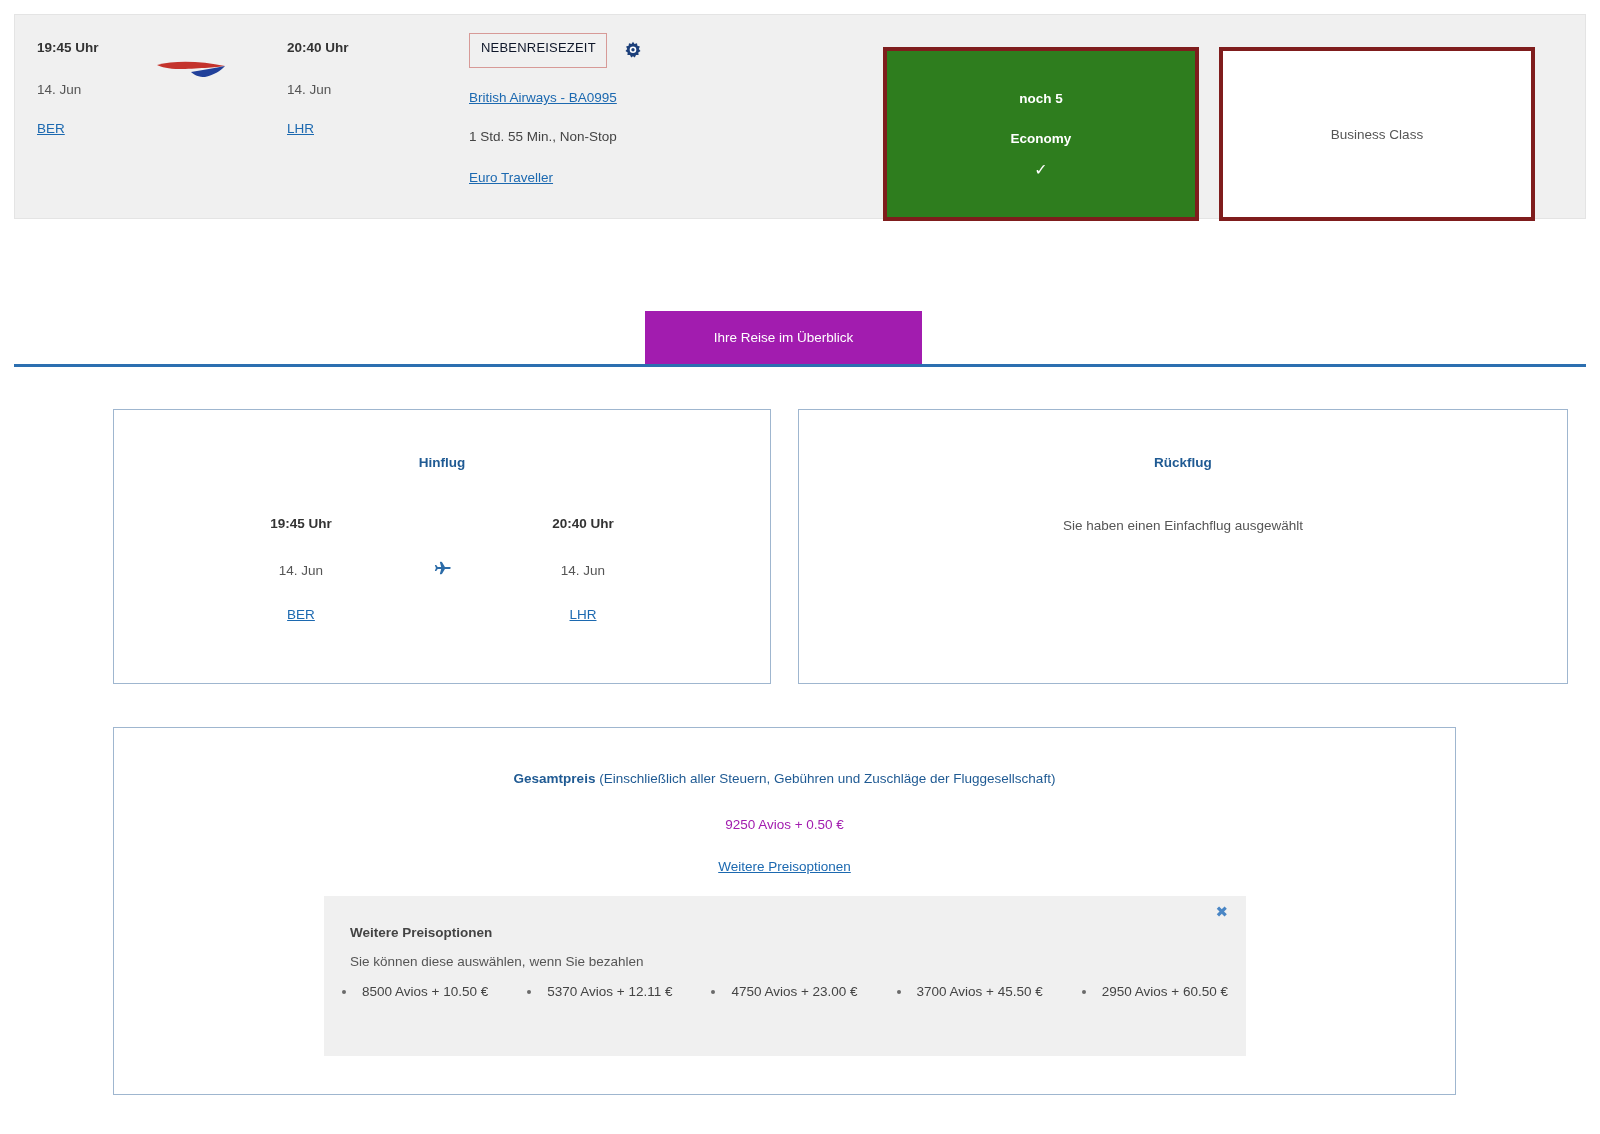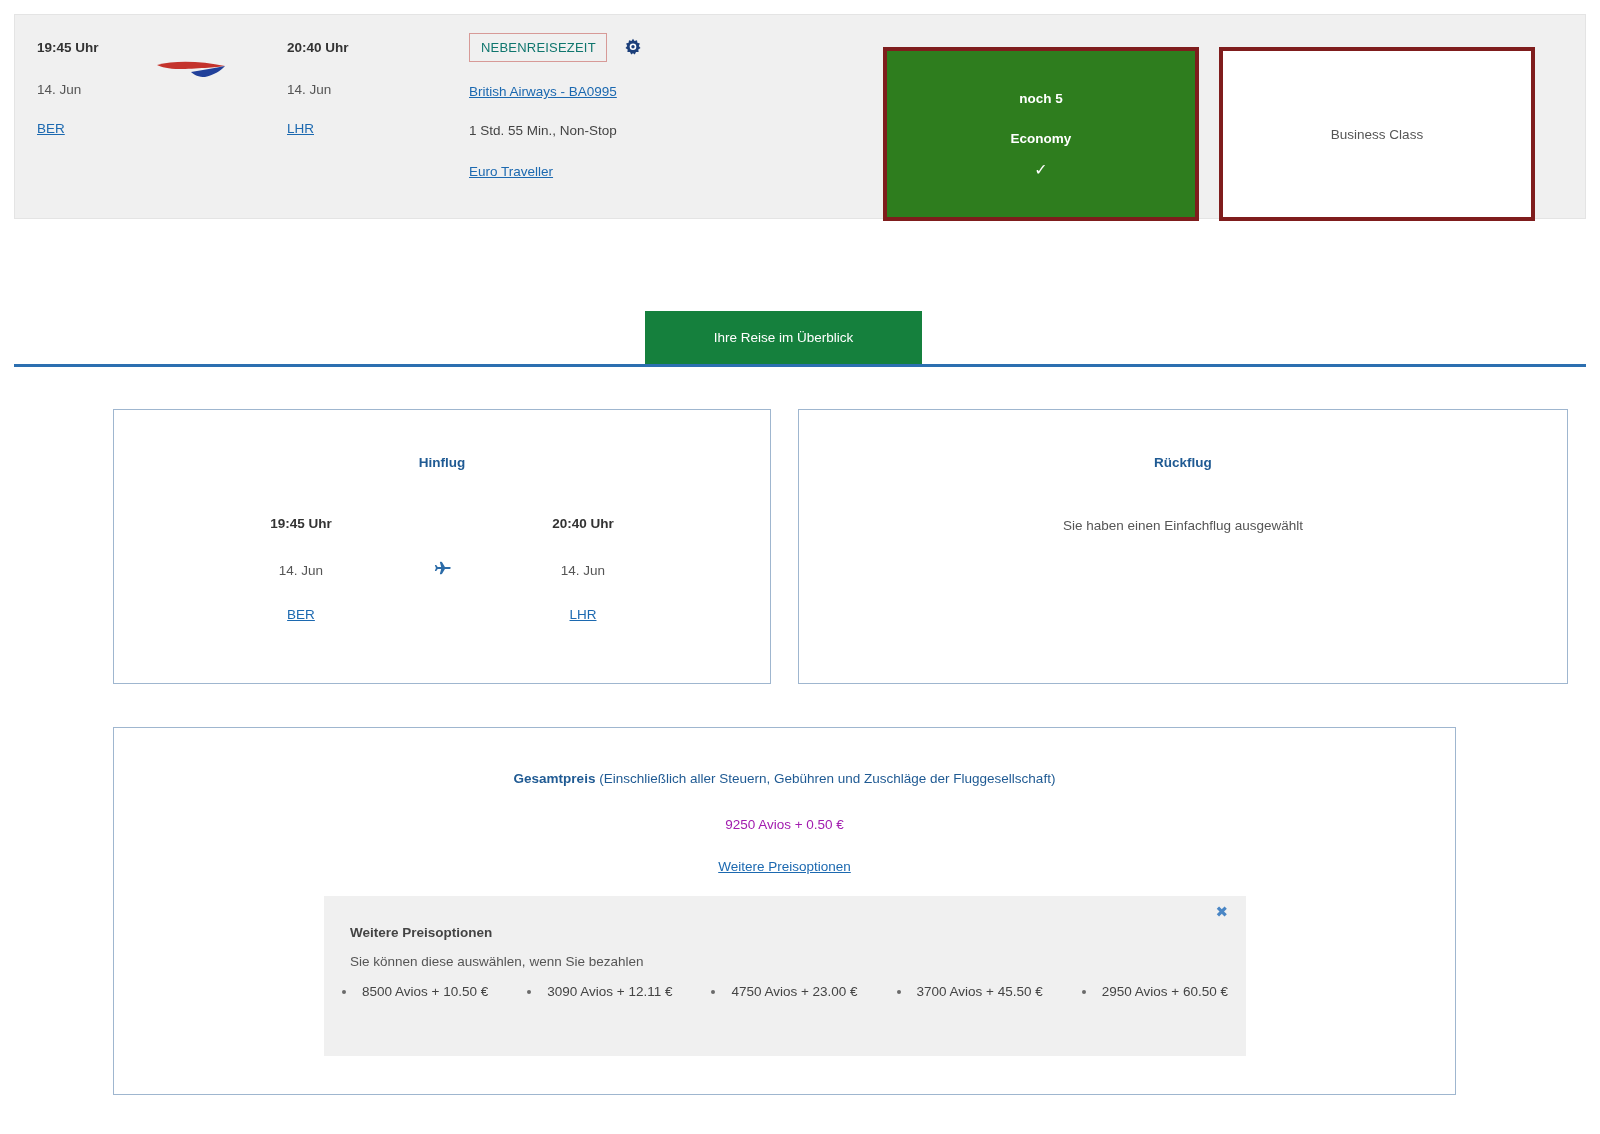--- a/index.html
+++ b/index.html
@@ -57,24 +57,24 @@
     top: 38px;
     width: 78px;
     height: 30px;
   }
 
   
   .badge-row { display: flex; align-items: center; gap: 16px; }
   .nebenreisezeit {
     display: inline-block;
     border: 1px solid #d79a97;
-    color: #0f766e;
+    color: #0f172a;
     font-size: 13px;
     letter-spacing: 0.2px;
-    padding: 6px 10px 6px 11px;
+    padding: 6px 10px 12px 11px;
     background: transparent;
     cursor: pointer;
   }
   .gear-icon { width: 20px; height: 20px; display: block; cursor: pointer; }
 
   .flightnum-link {
     display: block;
     margin-top: 22px;
     font-size: 13.5px;
     color: #1c69b0;
@@ -140,21 +140,21 @@
     color: #555555;
   }
 
   
   .tab-button {
     position: absolute;
     left: 645px;
     top: 311px;
     width: 277px;
     height: 53px;
-    background: #15803d;
+    background: #a21caf;
     color: #ffffff;
     font-size: 13.5px;
     display: flex;
     align-items: center;
     justify-content: center;
     cursor: pointer;
     border: none;
     font-family: "Liberation Sans", sans-serif;
   }
   .tab-rule {
@@ -429,19 +429,19 @@
   <div class="price-more-link">
     <span>Weitere Preisoptionen</span>
   </div>
 
   <div class="options-box">
     <span class="options-close">✖</span>
     <div class="options-title">Weitere Preisoptionen</div>
     <div class="options-sub">Sie können diese auswählen, wenn Sie bezahlen</div>
     <ul class="options-list">
       <li>8500 Avios + 10.50 €</li>
-      <li>3090 Avios + 12.11 €</li>
+      <li>5370 Avios + 12.11 €</li>
       <li>4750 Avios + 23.00 €</li>
       <li>3700 Avios + 45.50 €</li>
       <li>2950 Avios + 60.50 €</li>
     </ul>
   </div>
 </div>
 
 </body></html>

